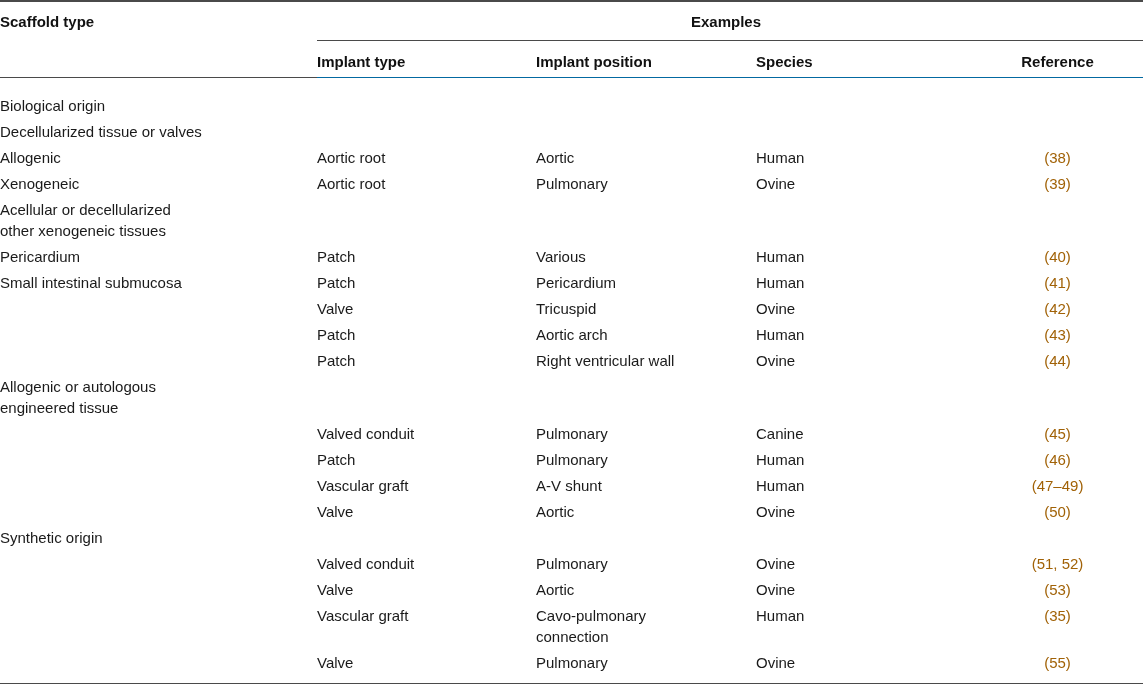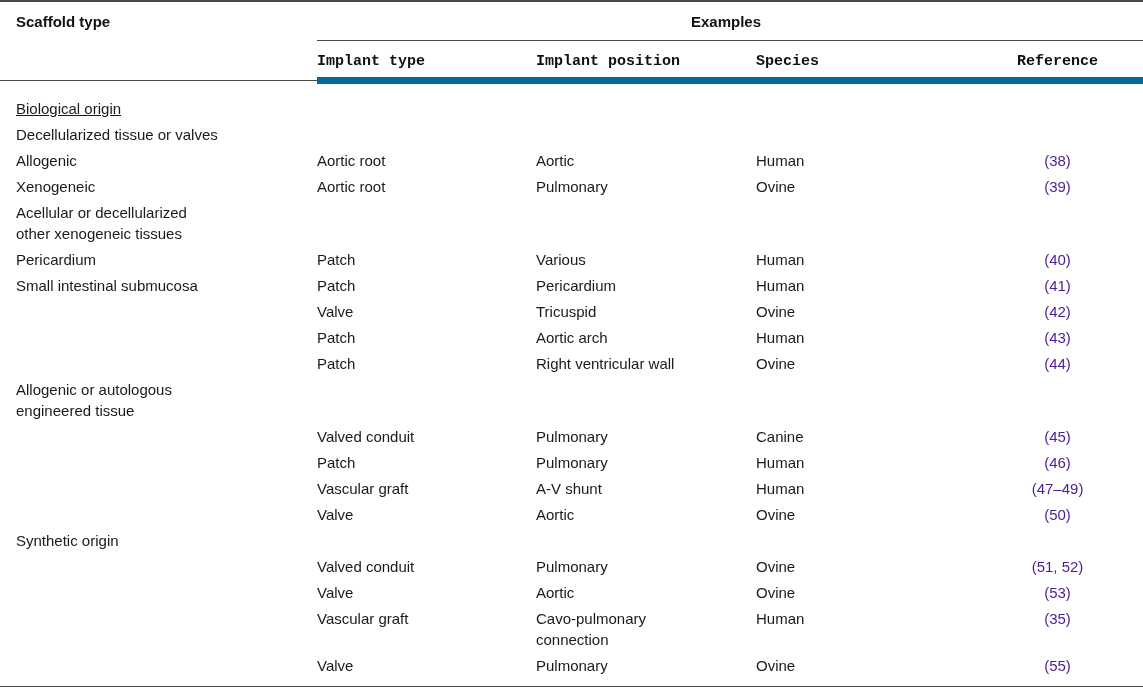--- a/index.html
+++ b/index.html
@@ -25,40 +25,39 @@
   col.c5 { width: 163px; }
   th, td {
     text-align: left;
     font-size: 15px;
     line-height: 21px;
     vertical-align: top;
     padding: 3px 10px 2px 0;
     white-space: pre-line;
   }
   th { font-weight: 700; color: #111111; }
-  th.col1, td.scaffold { padding-left: 16px; }
+  th.col1, td.scaffold { padding-left: 0; }
   th.col1 {
     padding-top: 9px;
     border-bottom: 1px solid #4a4a4a;
   }
   th.examples {
     text-align: center;
     padding: 9px 8px 8px 0;
     border-bottom: 1px solid #4a4a4a;
   }
   tr.subhead th {
     padding-top: 10px;
     padding-bottom: 5px;
-    border-bottom: 7px solid #0369a1;
-    font-family: Liberation Mono, monospace;
+    border-bottom: 1px solid #0369a1;
   }
   th.refhead, td.reference { text-align: center; padding-right: 8px; }
-  tbody tr:first-child td { padding-top: 17px; text-decoration: underline; }
+  tbody tr:first-child td { padding-top: 17px; }
   tbody tr:last-child td { padding-bottom: 10px; }
-  td.reference .ref-link { color: #4c1d95; cursor: pointer; }
+  td.reference .ref-link { color: #a16207; cursor: pointer; }
 </style>
 </head>
 <body>
 
 <table class="scaffold-table">
   <colgroup>
     <col class="c1">
       <col class="c2">
       <col class="c3">
       <col class="c4">

